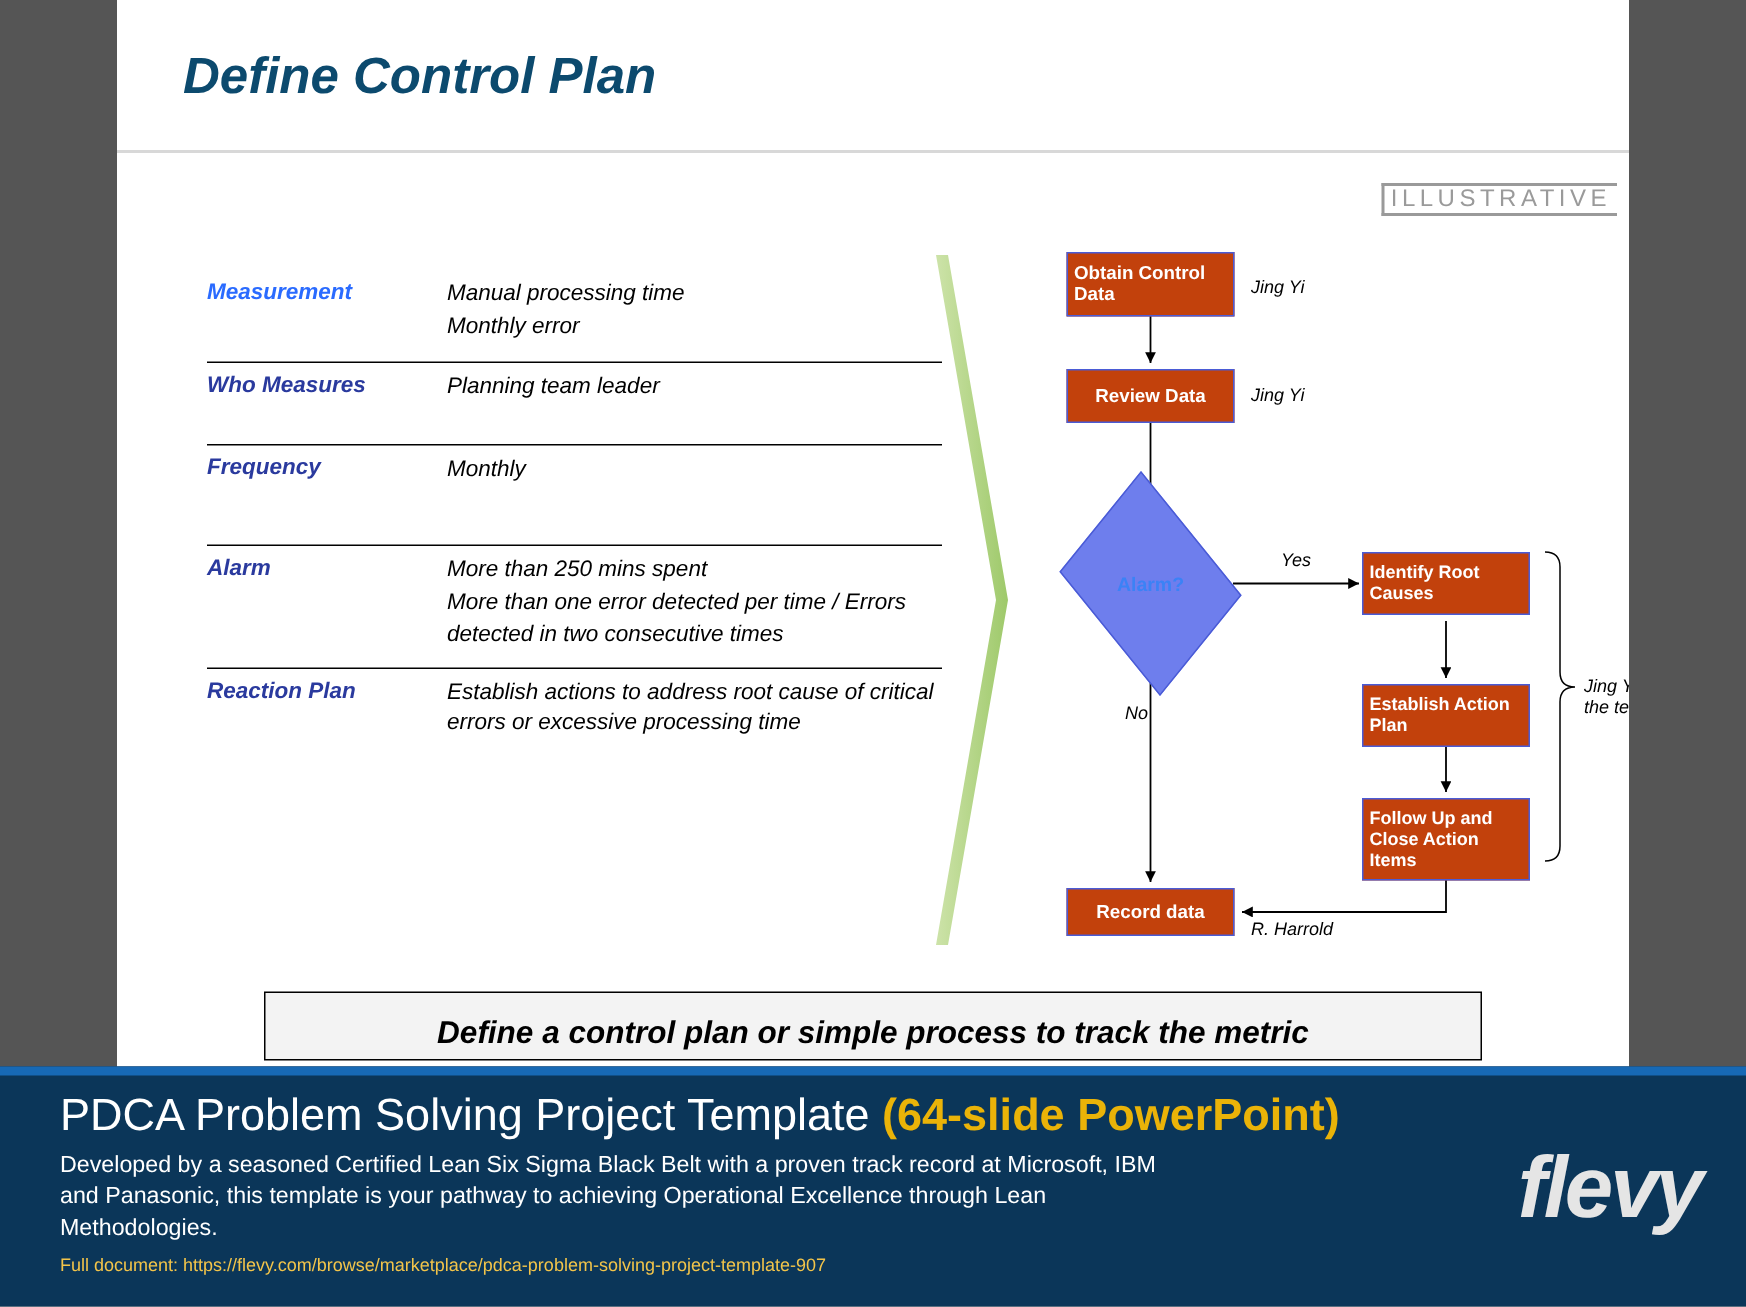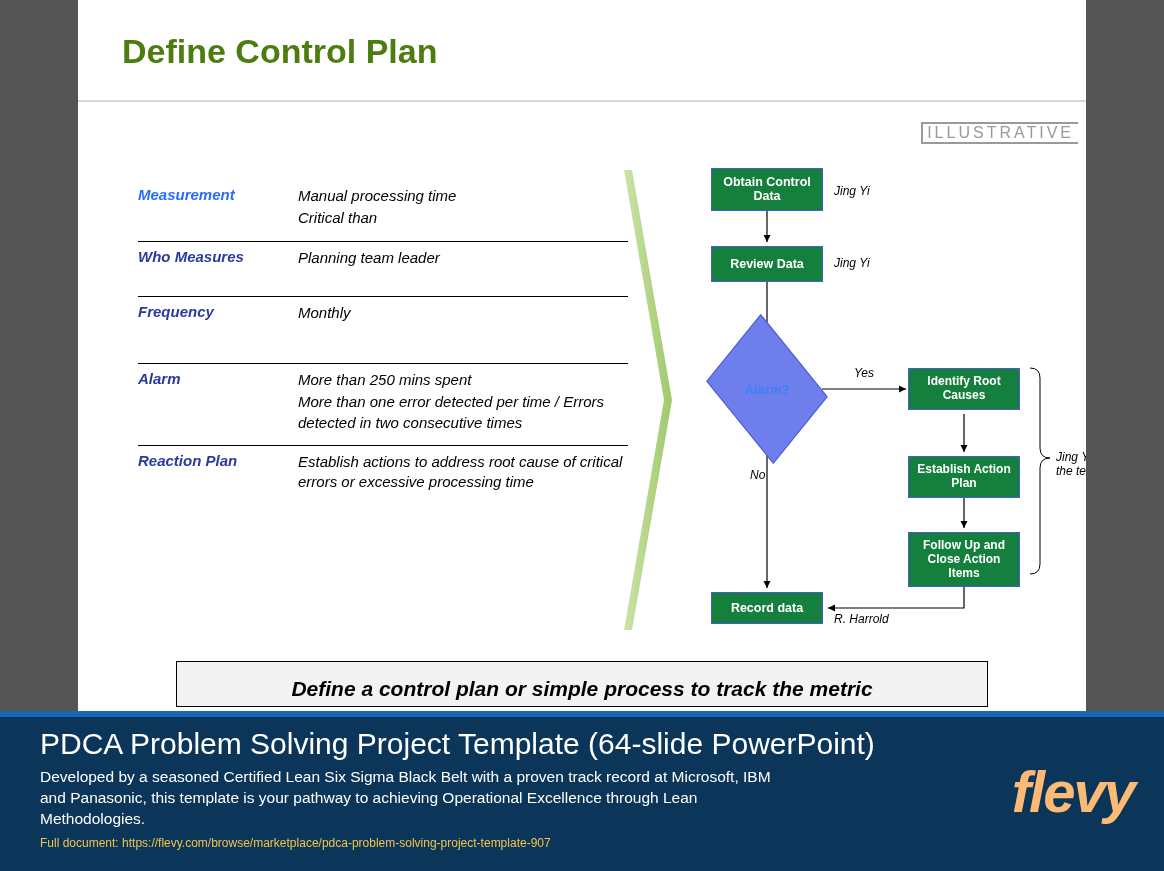--- a/index.html
+++ b/index.html
@@ -1,75 +1,75 @@
 <!DOCTYPE html>
 <html><head>
 <meta charset="utf-8">
 <style>
   * { box-sizing: border-box; margin: 0; padding: 0; }
   html, body { width: 1164px; height: 871px; font-family: "Segoe UI", Arial, sans-serif; overflow: hidden; }
   body { background: #555; }
 
   
   .slide-wrap { position: absolute; left: 78px; top: 0; width: 1008px; height: 711px; background: #fff; overflow: hidden; }
-  .slide-title { position: absolute; left: 44px; top: 32px; font-size: 34px; font-weight: 700; color: #4d7c0f; font-family: Arial, sans-serif; }
+  .slide-title { position: absolute; left: 44px; top: 32px; font-size: 34px; font-weight: 700; font-style: italic; color: #0c4a6e; font-family: Arial, sans-serif; }
   .title-rule { position: absolute; left: 0; top: 100px; width: 100%; height: 2px; background: #d8d8d8; }
   .illustrative { position: absolute; right: 8px; top: 122px; font-size: 16px; letter-spacing: 3px; color: #9a9a9a; border-bottom: 2px solid #9a9a9a; padding: 0 4px; border-top: 2px solid #9a9a9a; border-left: 2px solid #9a9a9a; }
 
   
   .ctbl { position: absolute; left: 60px; top: 180px; width: 490px; font-family: Arial, sans-serif; font-size: 15px; color: #000; }
   .crow { display: flex; border-bottom: 1.5px solid #000; padding: 6px 0 10px 0; }
   .crow:last-child { border-bottom: none; }
   .clab { width: 160px; flex: 0 0 160px; color: #2a3a9e; font-weight: 700; font-style: italic; padding-right: 6px; }
   .cval { flex: 1; font-style: italic; line-height: 1.35; }
   .cval div { margin-bottom: 2px; }
   .clab.first { color: #2a6bff; }
 
   
   .gptr { position: absolute; left: 542px; top: 170px; width: 60px; height: 460px; }
 
   
   .flow { position: absolute; left: 580px; top: 162px; width: 410px; height: 480px; font-family: Arial, sans-serif; }
-  .box { position: absolute; width: 112px; background: #15803d; border: 1.5px solid #4a5bd6; color: #fff; font-weight: 700; font-size: 12.5px; text-align: center; display: flex; align-items: center; justify-content: center; padding: 6px 4px; line-height: 1.15; }
+  .box { position: absolute; width: 112px; background: #c2410c; border: 1.5px solid #4a5bd6; color: #fff; font-weight: 700; font-size: 12.5px; text-align: left; display: flex; align-items: center; justify-content: center; padding: 6px 4px; line-height: 1.15; }
   .box.small { font-size: 12px; }
   .diamond-wrap { position: absolute; left: 56px; top: 184px; width: 106px; height: 86px; }
   .diamond { position: absolute; left: 0; top: 0; width: 100%; height: 100%; transform: rotate(45deg) skew(6deg,6deg); background: #6e7eed; border: 1.5px solid #4a5bd6; }
   .diamond-lbl { position: absolute; left: 0; top: 0; width: 100%; height: 100%; display: flex; align-items: center; justify-content: center; color: #3b82f6; font-weight: 700; font-size: 13px; }
   .small-lbl { position: absolute; font-size: 12px; font-style: italic; color: #000; }
   .yesno { font-style: italic; font-size: 12px; }
 
   
   .slide-foot { position: absolute; left: 98px; bottom: 4px; right: 98px; height: 46px; border: 1.5px solid #000; background: #f3f3f3; display: flex; align-items: center; justify-content: center; font-size: 21px; font-weight: 700; font-style: italic; text-align: center; overflow: hidden; padding-top: 10px;}
 
   
   .banner { position: absolute; left: 0; right: 0; top: 711px; height: 160px; background: #0b3659; border-top: 6px solid #1769b5; color: #fff; padding: 10px 30px 10px 40px; }
   .banner-title { font-size: 30px; font-weight: 300; }
   .banner-title .bold { font-weight: 400; }
-  .banner-title .paren { color: #ffffff; font-weight: 400; }
+  .banner-title .paren { color: #eab308; font-weight: 700; }
   .banner-desc { font-size: 15.5px; line-height: 1.35; margin-top: 6px; max-width: 740px; }
   .banner-link { color: #f2c44a; font-size: 12px; margin-top: 6px; display: block; }
-  .flevy-logo { position: absolute; right: 30px; bottom: 46px; font-size: 58px; font-weight: 800; font-style: italic; color: #fdba74; letter-spacing: -2px; font-family: "Segoe UI", Arial, sans-serif; }
+  .flevy-logo { position: absolute; right: 30px; bottom: 46px; font-size: 58px; font-weight: 800; font-style: italic; color: #e5e5e5; letter-spacing: -2px; font-family: "Segoe UI", Arial, sans-serif; }
 
   
   .flow svg { position: absolute; left: 0; top: 0; width: 100%; height: 100%; overflow: visible; }
 </style>
 </head>
 <body>
 
 <div class="slide-wrap">
   <div class="slide-title">Define Control Plan</div>
   <div class="title-rule"></div>
   <div class="illustrative">ILLUSTRATIVE</div>
 
   <div class="ctbl">
     <div class="crow">
       <div class="clab first">Measurement</div>
       <div class="cval">
         <div>Manual processing time</div>
-        <div>Critical than</div>
+        <div>Monthly error</div>
       </div>
     </div>
     <div class="crow" style="padding-bottom:26px">
       <div class="clab">Who Measures</div>
       <div class="cval">
         <div>Planning team leader</div>
       </div>
     </div>
     <div class="crow" style="padding-bottom:38px">
       <div class="clab">Frequency</div>

